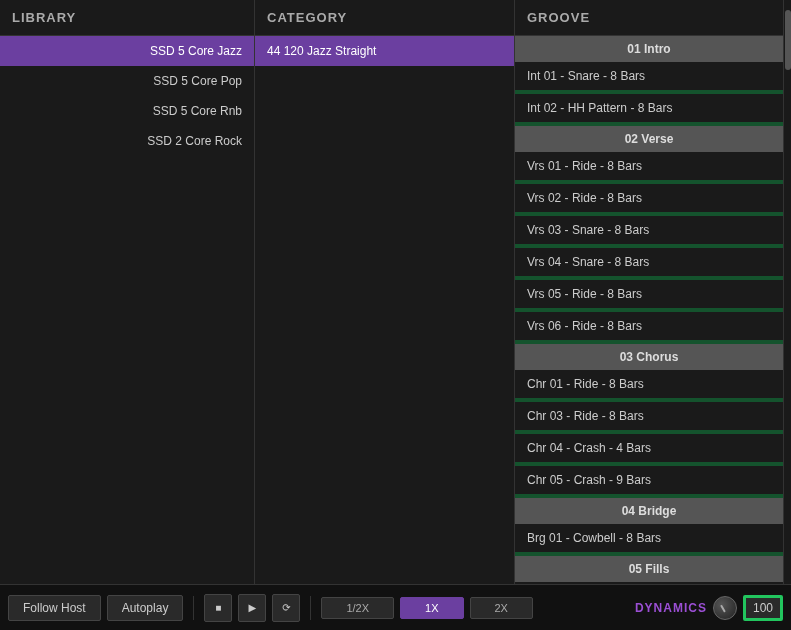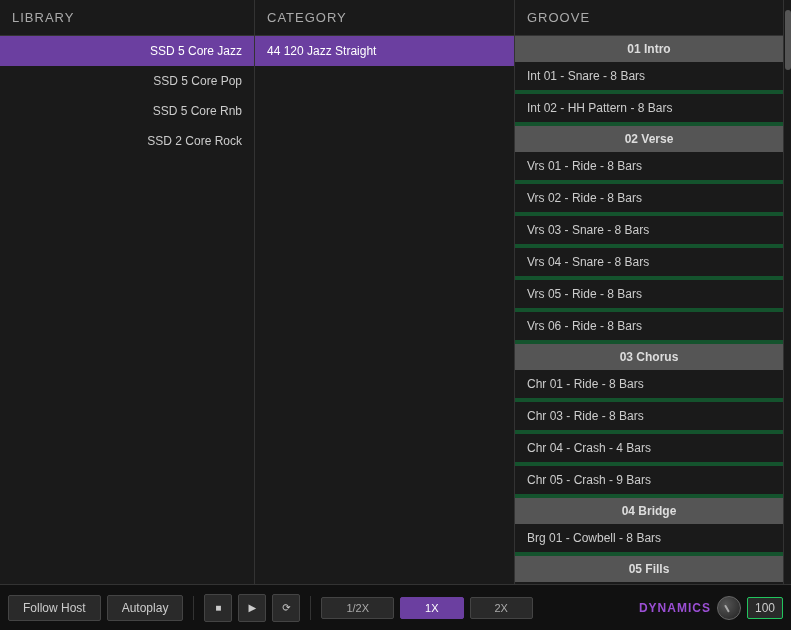--- a/index.html
+++ b/index.html
@@ -22,21 +22,21 @@
     .panels {
       display: flex;
       flex: 1;
       overflow: hidden;
     }
 
     .panel-header {
       background: #1a1a1a;
       color: #aaa;
       font-size: 13px;
-      font-weight: normal;
+      font-weight: bold;
       padding: 10px 12px;
       border-bottom: 1px solid #333;
       letter-spacing: 1px;
     }
 
     
     .library-panel {
       width: 255px;
       border-right: 1px solid #333;
       display: flex;
@@ -214,21 +214,21 @@
       background: #aaa;
       border-radius: 1px;
       transform: rotate(-30deg);
       transform-origin: bottom center;
     }
 
     .dynamics-value {
       color: #ccc;
       font-size: 12px;
       background: #2a2a2a;
-      border: 1px solid #22c55e;
+      border: 3px solid #22c55e;
       padding: 3px 7px;
       border-radius: 2px;
       min-width: 36px;
       text-align: center;
     }
 
     
     .scrollbar-track {
       width: 8px;
       background: #1a1a1a;

